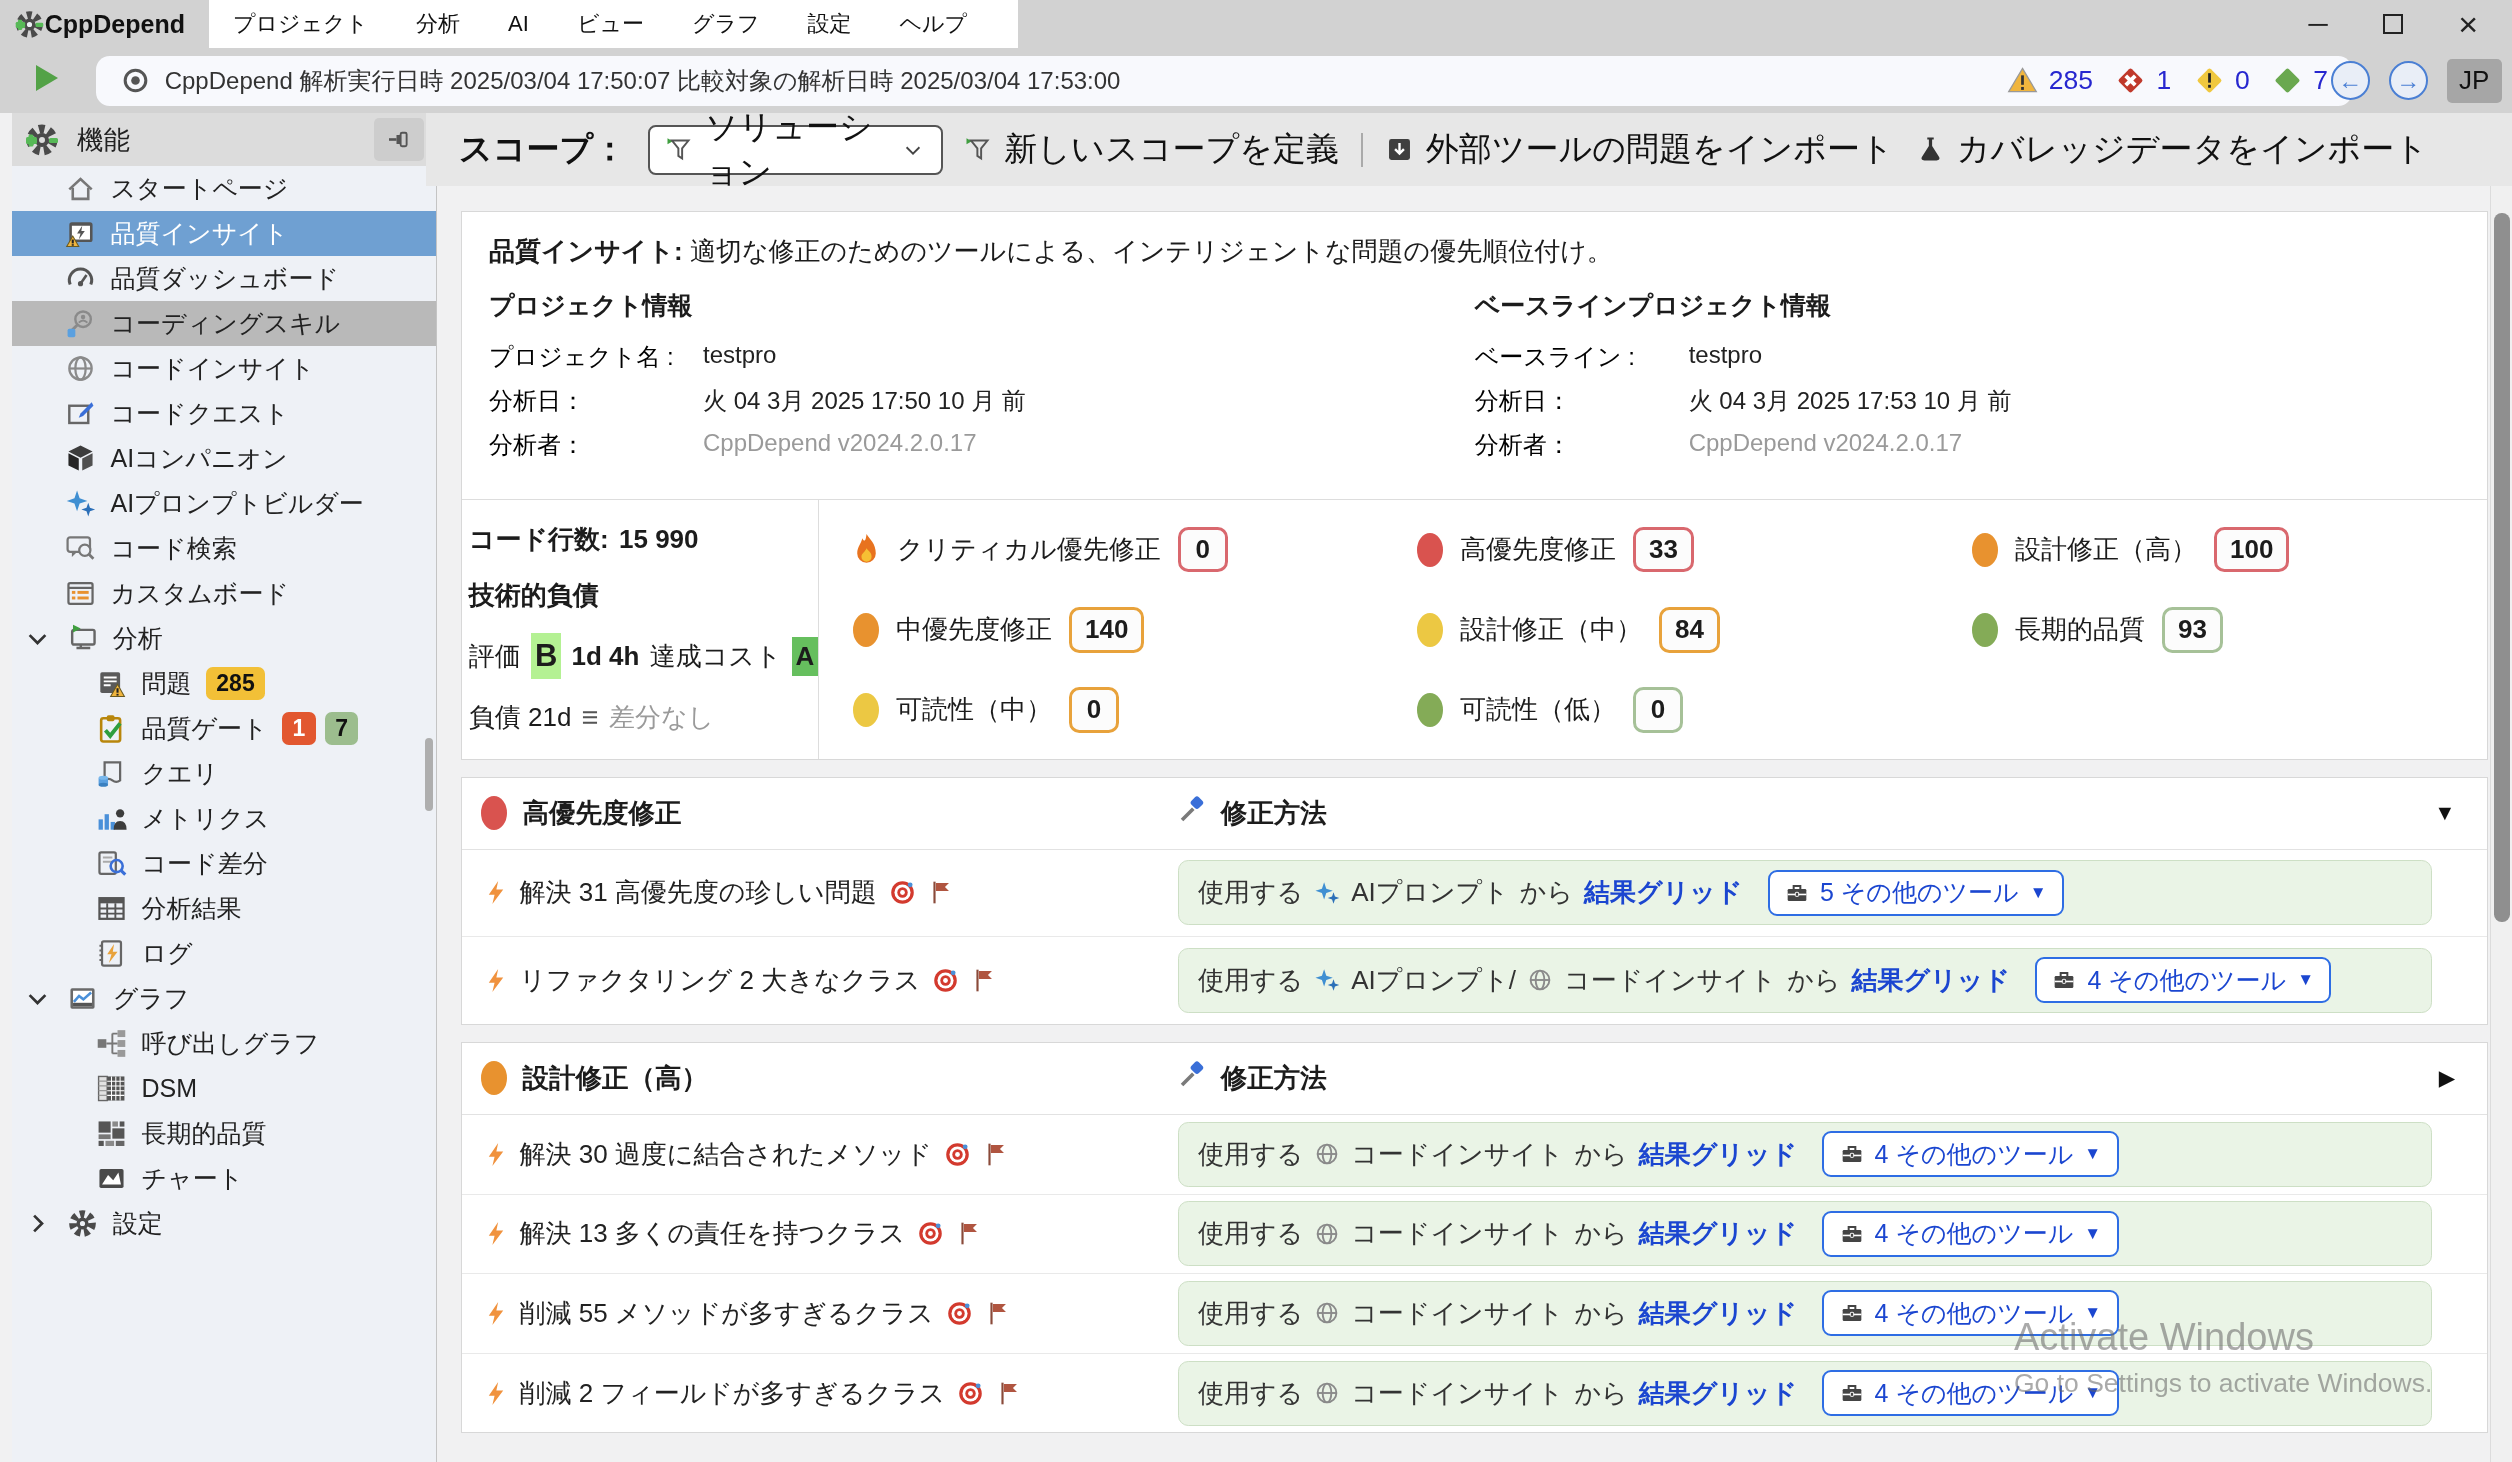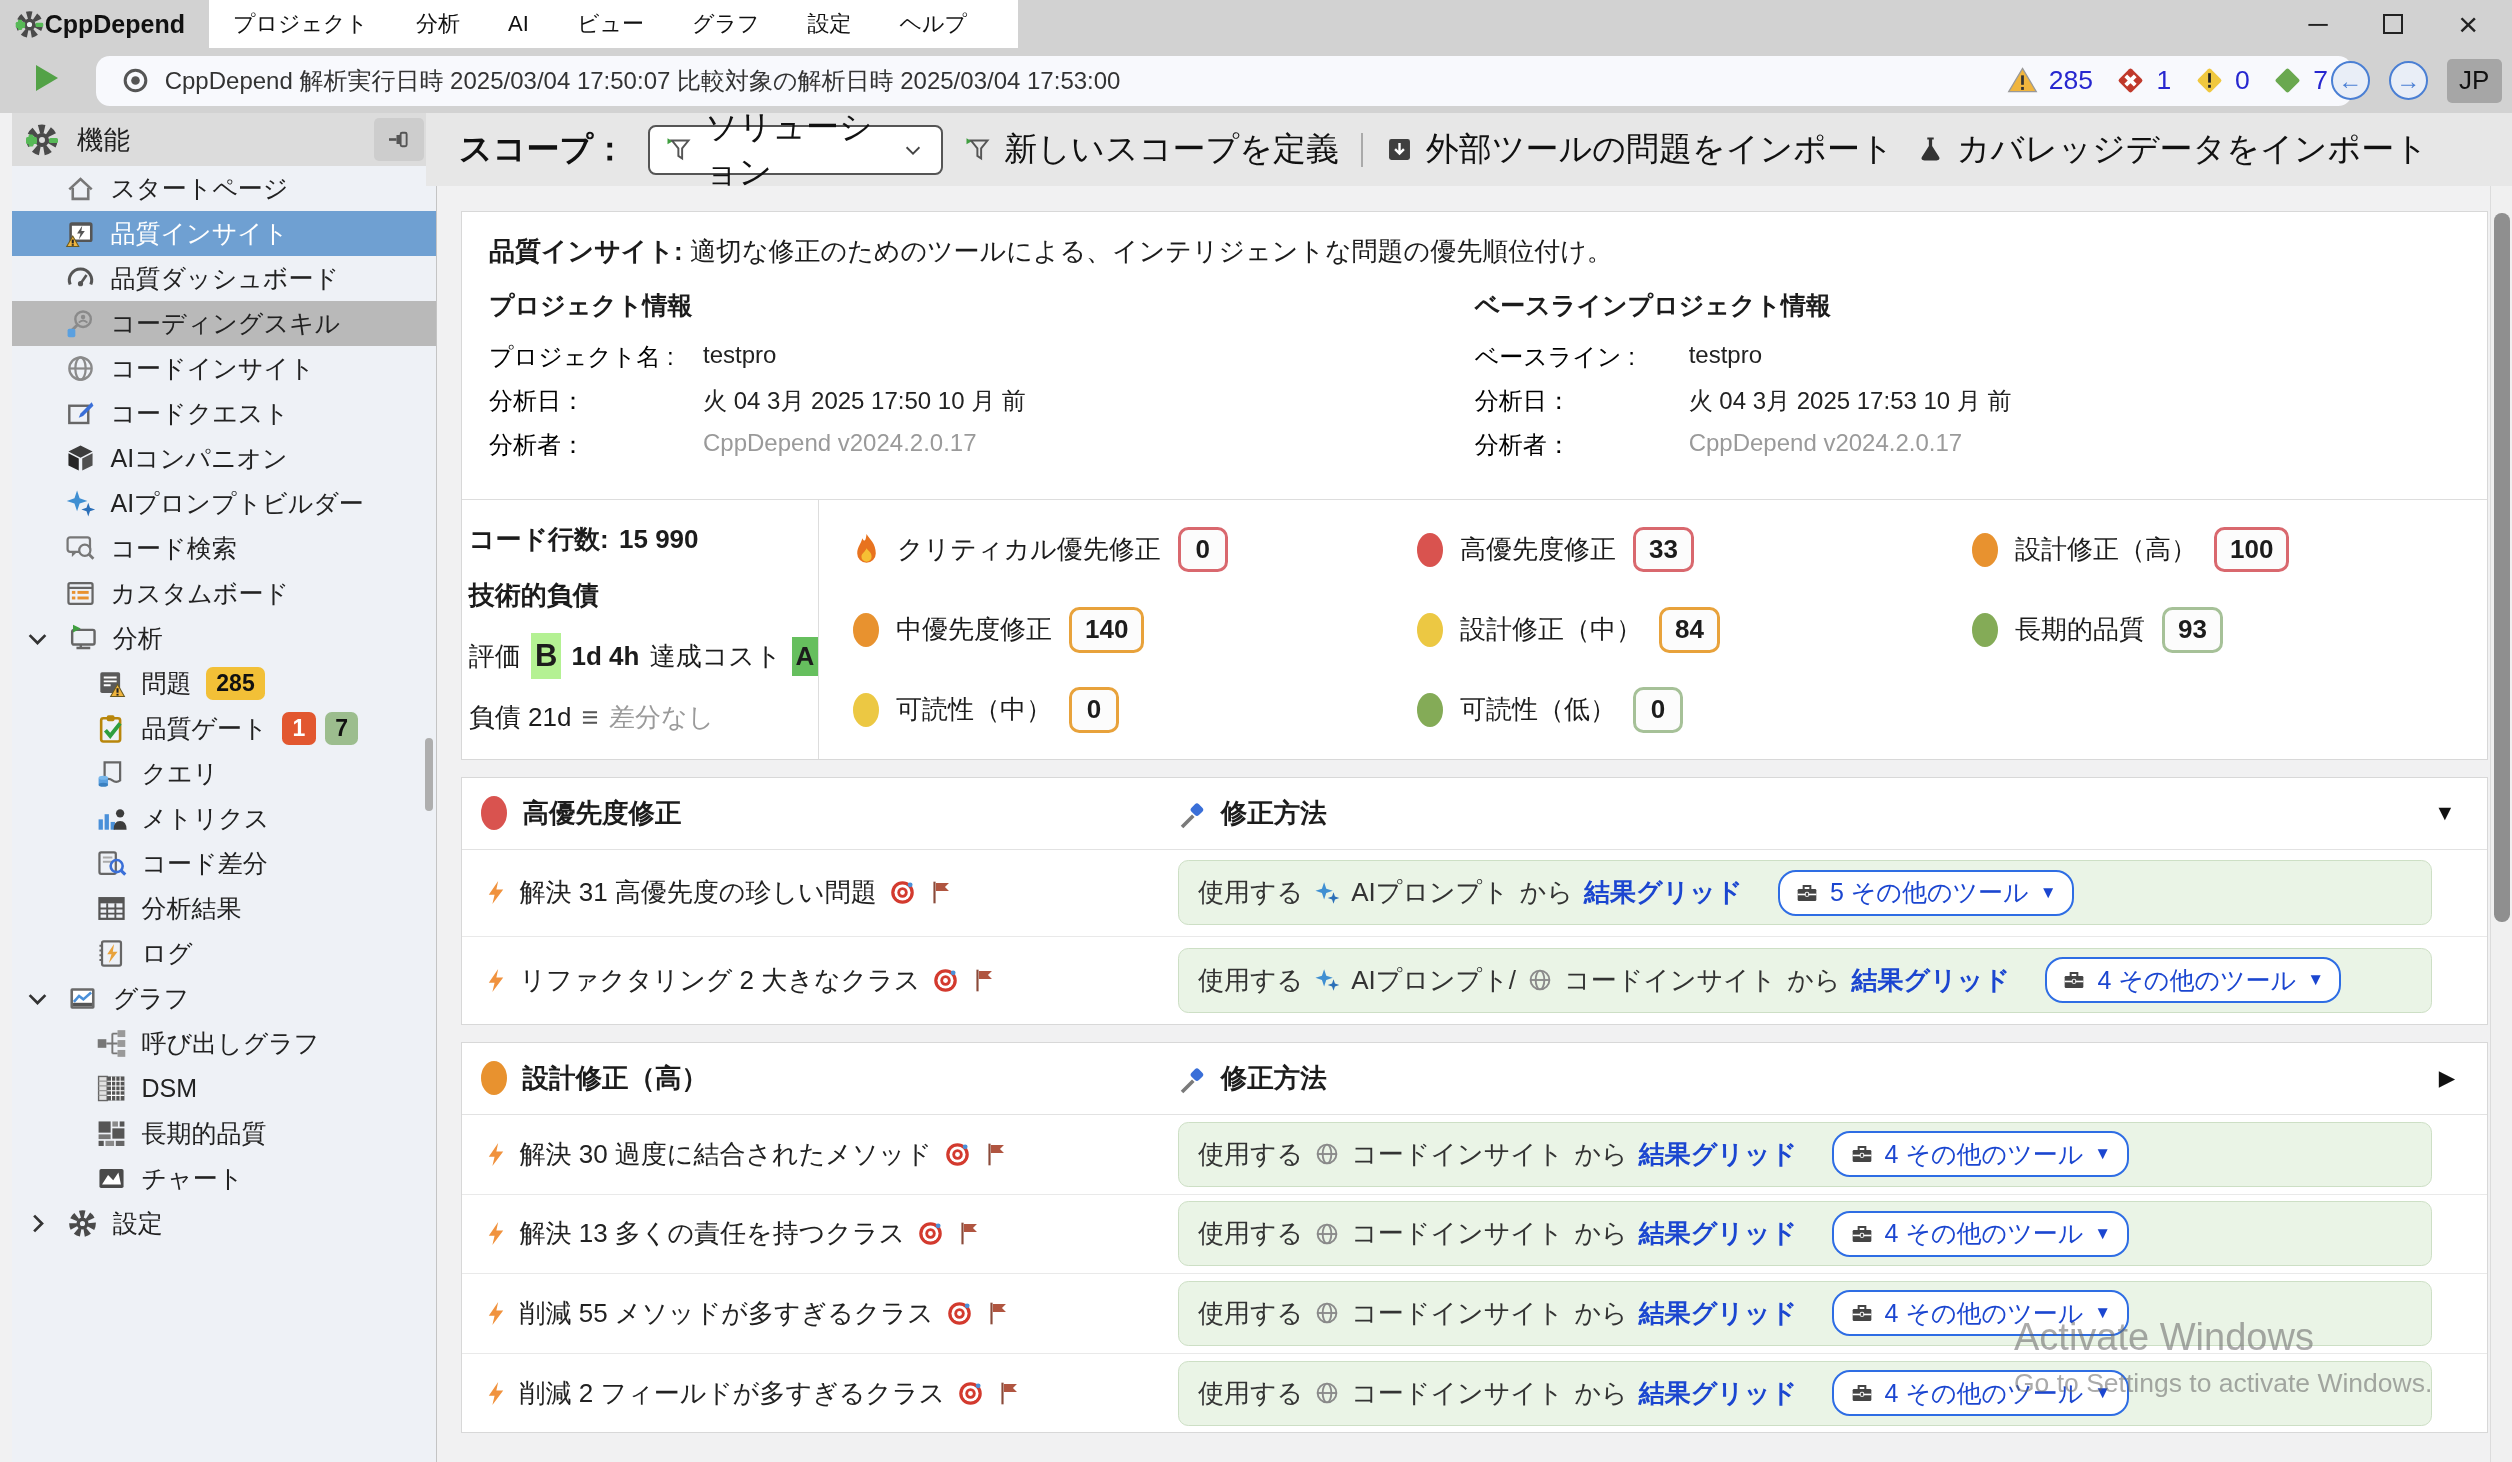--- a/index.html
+++ b/index.html
@@ -96,32 +96,32 @@
   .vb-green { border-color:#a6c198; }
   .dot { width:26px; height:34px; border-radius:50%; flex:none; }
   .dot-red { background:#d9534f; } .dot-orange { background:#e8922f; }
   .dot-yellow { background:#ecc843; } .dot-green { background:#84ab57; }
 
   
   .section { margin-top:17px; }
   .sec-header { display:flex; align-items:center; height:72px; border-bottom:1.7px solid #e2e2e2; }
   .sec-title { width:716px; flex:none; display:flex; align-items:center; gap:15.4px; padding-left:19px;
                font-size:26.5px; font-weight:bold; }
-  .sec-fix { display:flex; align-items:flex-end; gap:13.7px; font-size:26.5px; font-weight:bold; }
+  .sec-fix { display:flex; align-items:flex-start; gap:13.7px; font-size:26.5px; font-weight:bold; }
   .sec-arrow { margin-left:auto; padding-right:32px; font-size:21.4px; color:#111; }
   .sec-row { display:flex; align-items:center; border-bottom:1.7px solid #e9e9e9; }
   .rh1 { min-height:87px; } .rh2 { min-height:78px; }
   .row-action { width:716px; flex:none; display:flex; align-items:center; gap:11px; padding-left:20.5px;
                 font-size:26px; color:#222; }
   .row-fix { flex:1; padding:6.8px 55px 6.8px 0; }
   .pill { background:#eaf4e6; border:1.7px solid #cddfc5; border-radius:10.3px; height:65px;
           display:flex; align-items:center; gap:11px; padding:0 19px; font-size:26px; color:#333; }
   .pill .link { color:#1b46d0; font-weight:bold; }
-  .tools-btn { display:flex; align-items:center; gap:11px; border:2.6px solid #2e6de4; border-radius:18px;
-               background:#fff; height:46px; padding:0 15.4px; color:#1b46d0; font-size:25px; margin-left:24px;
+  .tools-btn { display:flex; align-items:center; gap:11px; border:2.6px solid #2e6de4; border-radius:9px;
+               background:#fff; height:46px; padding:0 15.4px; color:#1b46d0; font-size:25px; margin-left:14px;
                white-space:nowrap; }
   .tools-btn .caret-dn { font-size:17px; }
 
   
   .vscroll { position:absolute; right:0; top:73px; bottom:0; width:22px; background:#f0f0f0; border-left:0.9px solid #dcdcdc; }
   .vthumb { position:absolute; left:3.4px; top:27px; width:15.4px; height:709px; background:#8f8f8f; border-radius:7.7px; }
 
   .watermark { position:absolute; left:1588px; top:1203px; color:rgba(100,100,100,0.55); pointer-events:none; }
   .wm1 { font-size:38px; }
   .wm2 { font-size:26.5px; margin-top:8.5px; }

